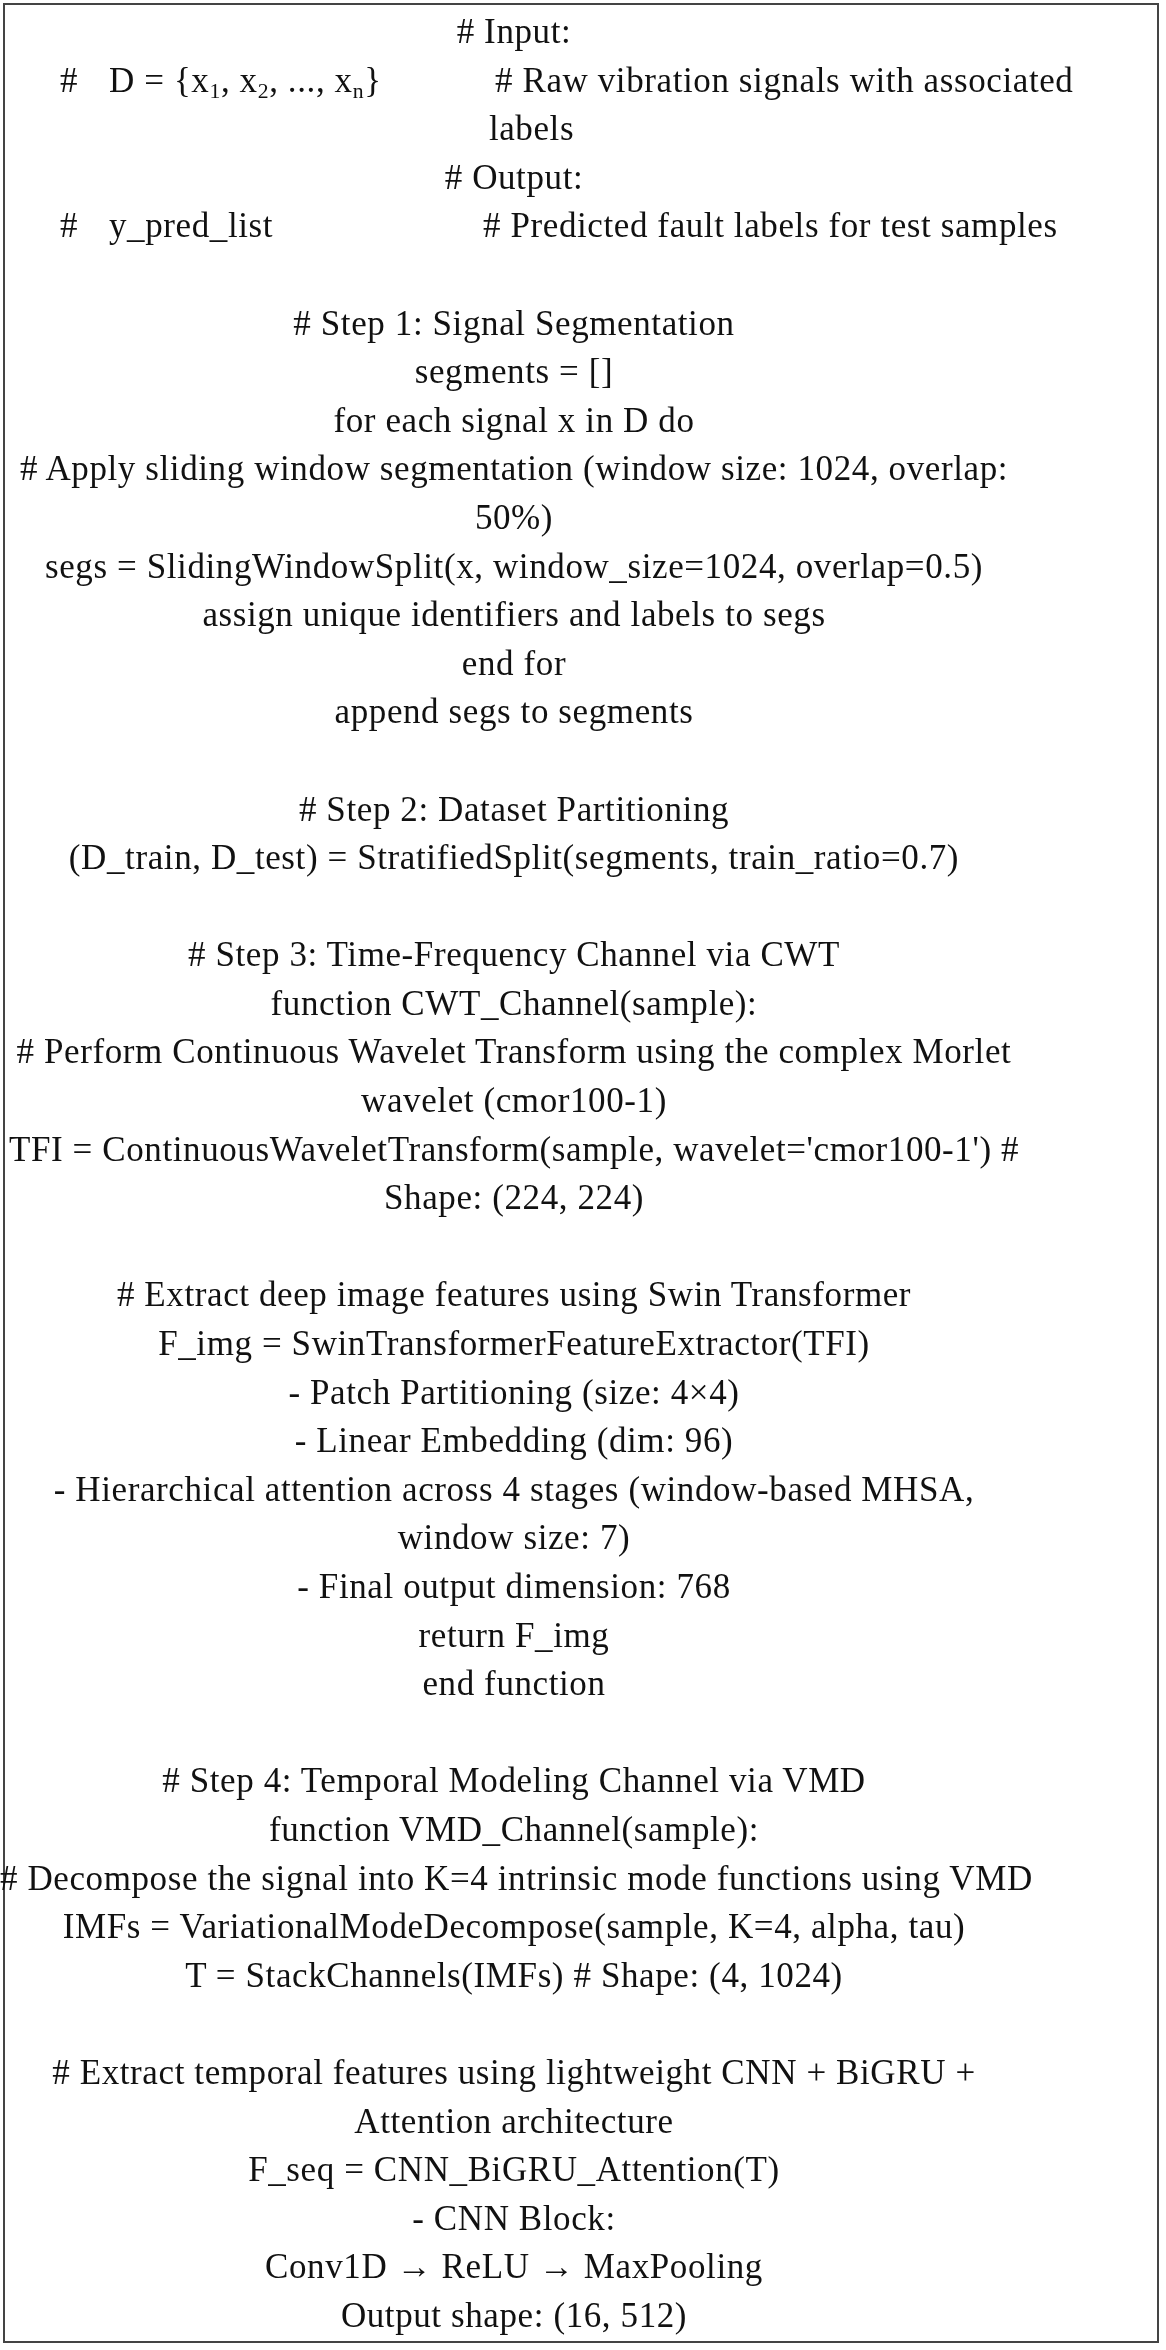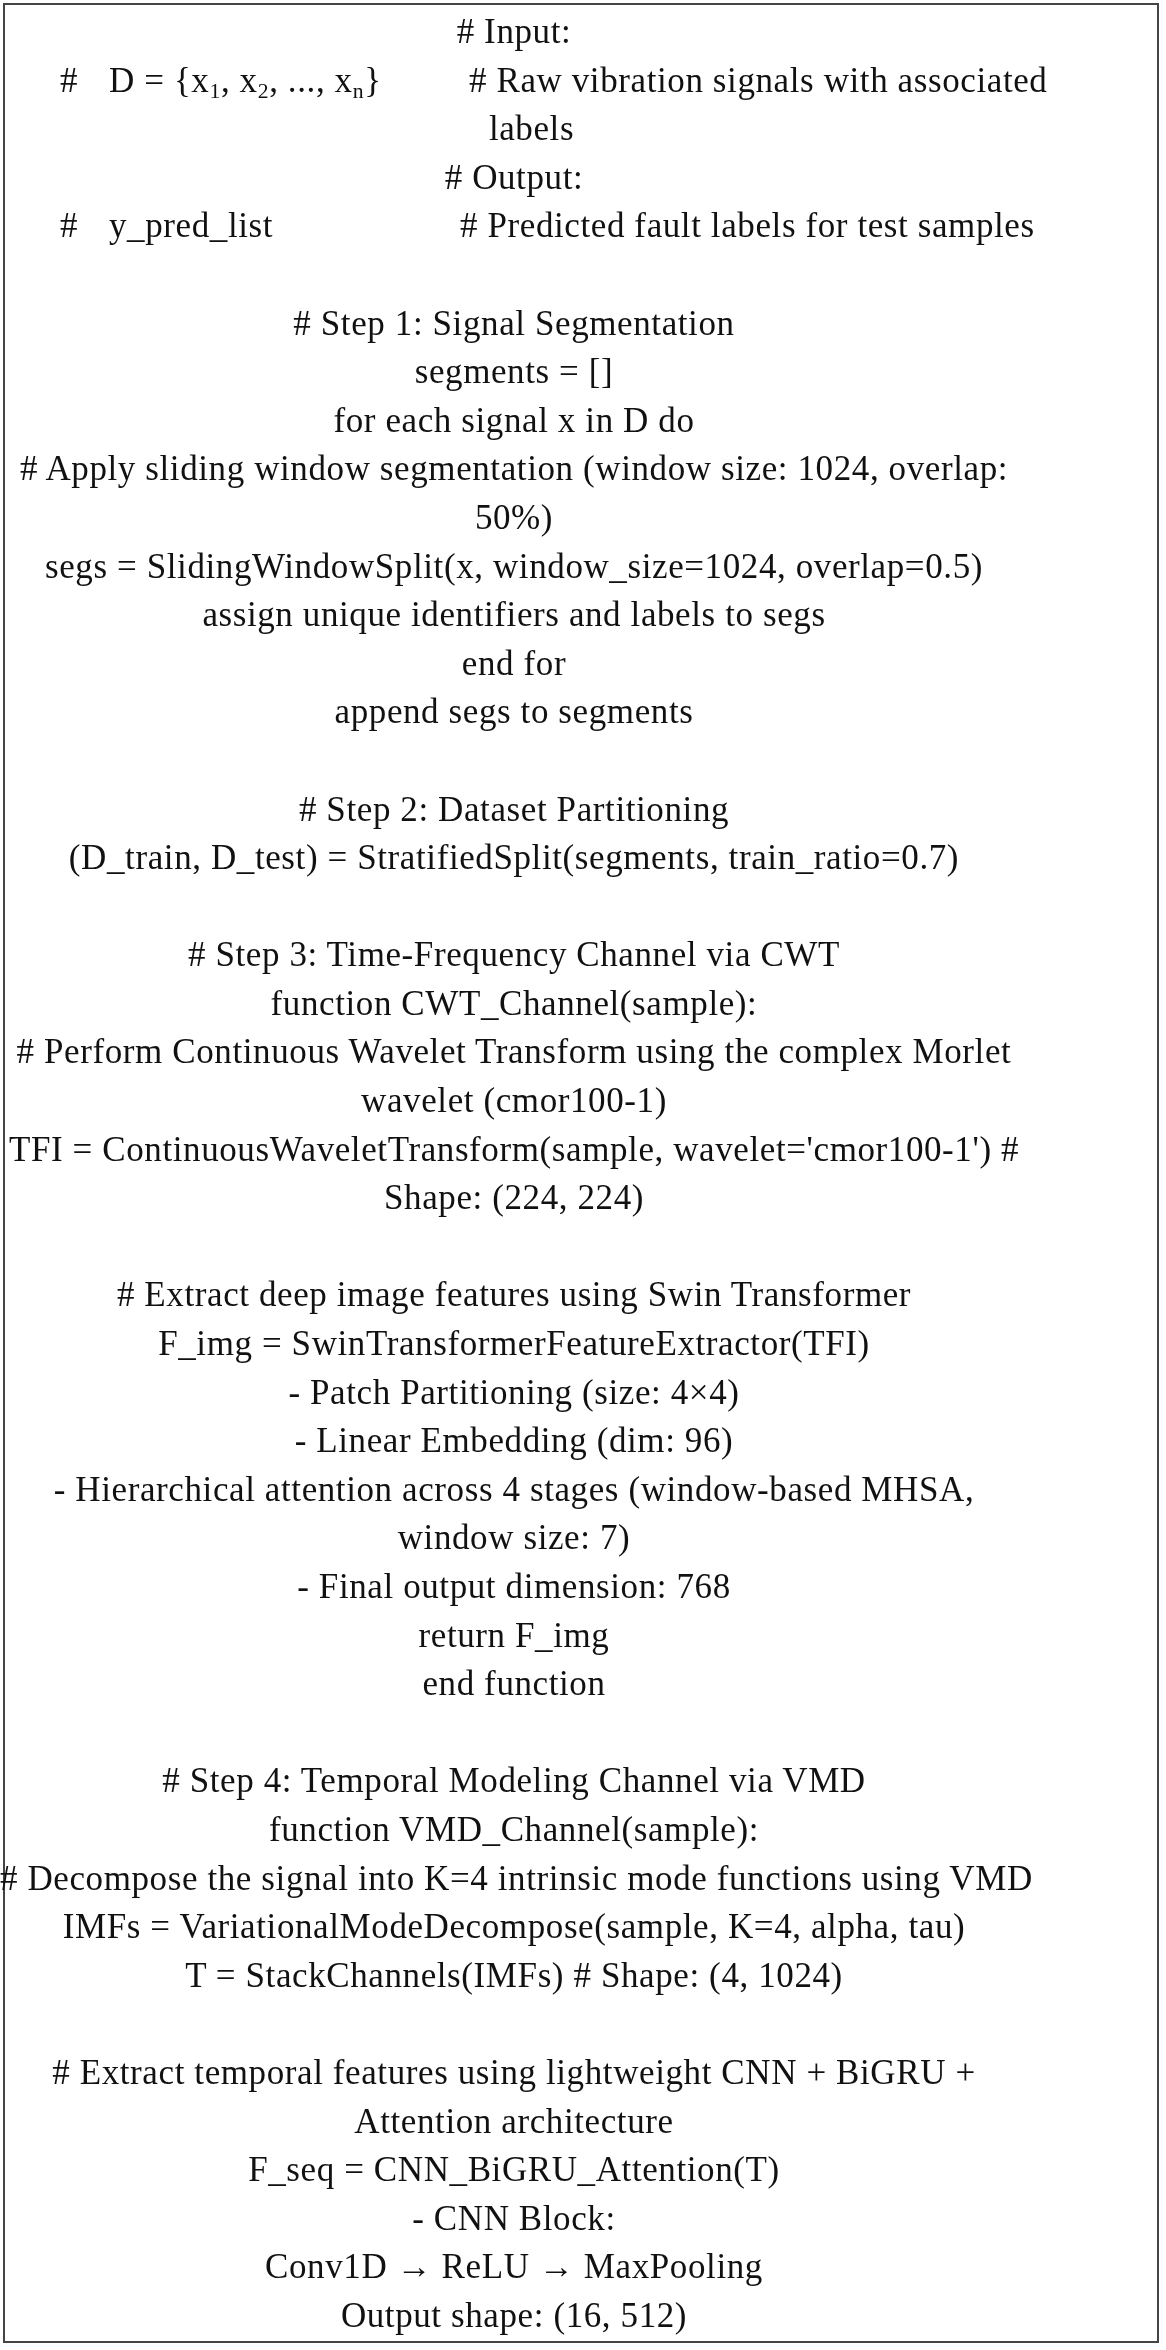--- a/index.html
+++ b/index.html
@@ -34,23 +34,23 @@
     height: 48.6px;
     white-space: nowrap;
   }
   .io-row .hash {
     position: absolute; left: 60px;
   }
   .io-row .name {
     position: absolute; left: 109px;
   }
   .io-row .comment {
-    position: absolute; left: 469px;
+    position: absolute; left: 495px;
   }
-  .io-row.output .comment { left: 460px; }
+  .io-row.output .comment { left: 483px; }
   sub { font-size: 0.62em; vertical-align: -0.28em; line-height: 0; }
 </style>
 </head>
 <body>
 
 <div class="frame"></div>
 
 <div class="lines">
 
   <div class="line"># Input:</div>

